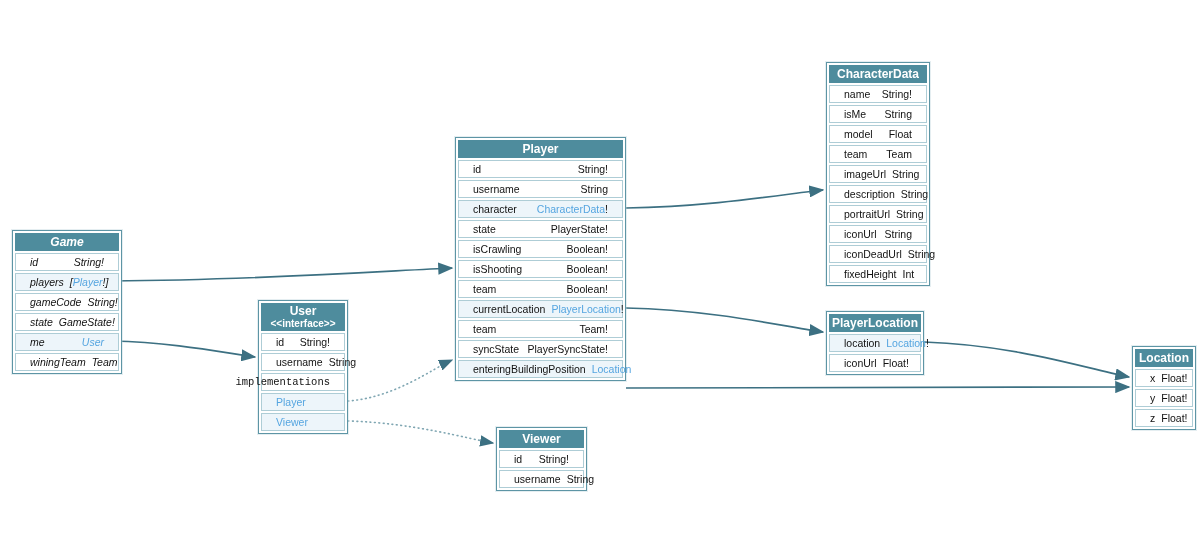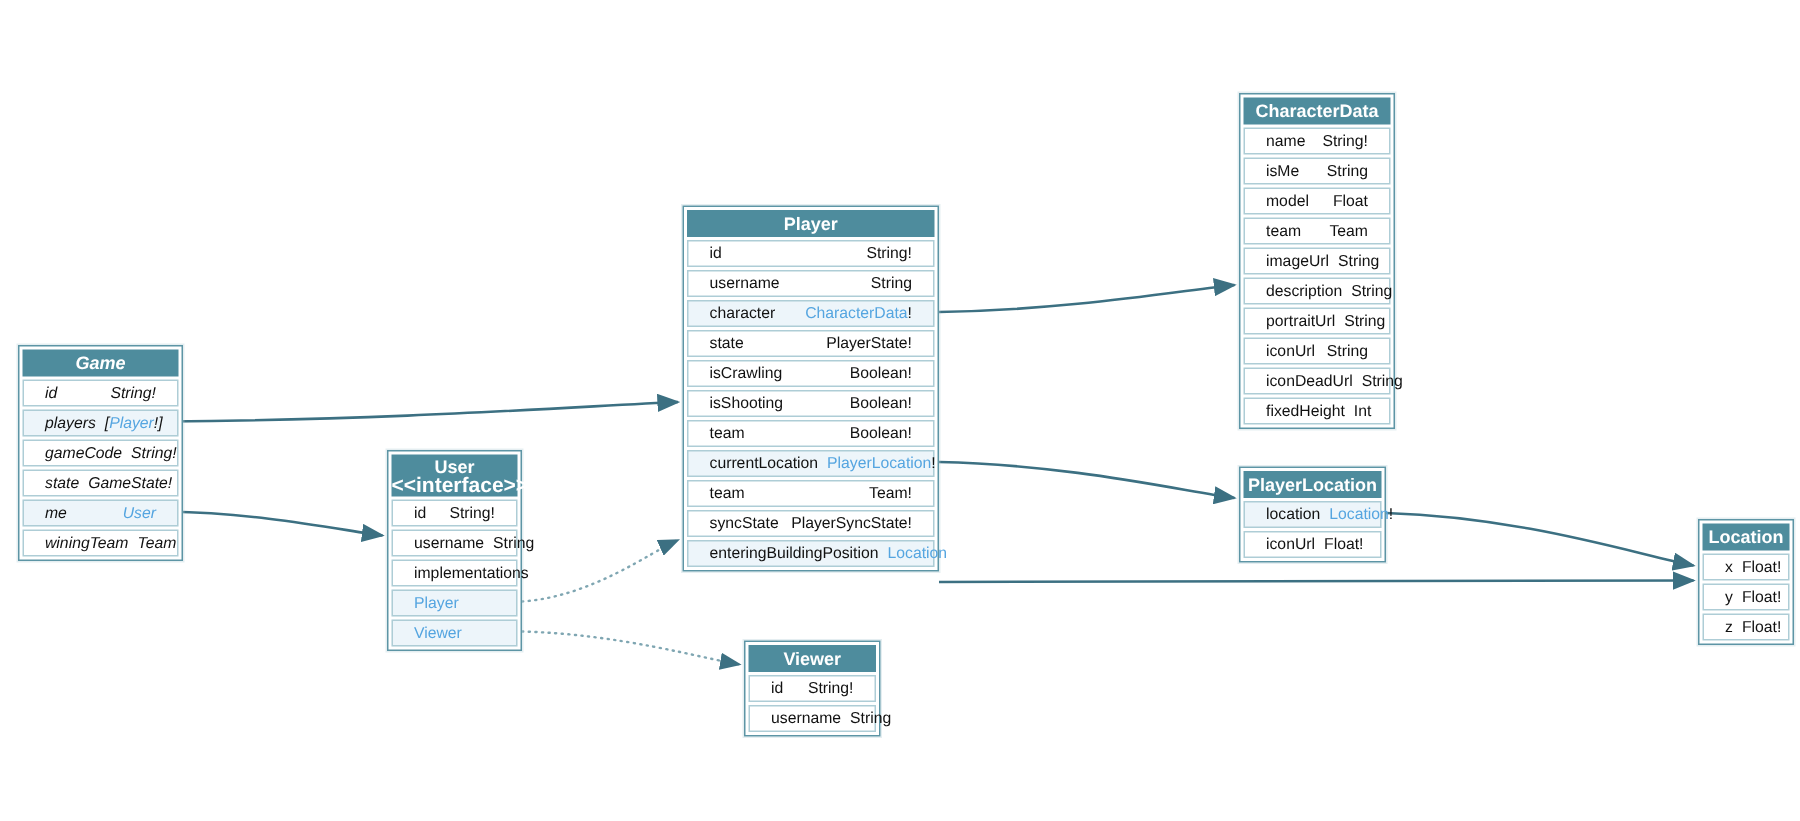--- a/index.html
+++ b/index.html
@@ -36,40 +36,40 @@
     line-height: 18px;
     cursor: default;
   }
   .ehead.two {
     height: 28px;
     line-height: 14px;
     padding-top: 1px;
   }
   .ehead .sub {
     display: block;
-    font-size: 14px;
+    font-size: 10px;
     line-height: 11px;
     font-weight: bold;
   }
   .erow {
     box-sizing: border-box;
     display: flex;
     justify-content: space-between;
     align-items: center;
     height: 18px;
     margin-top: 2px;
     border: 1px solid var(--cell-border, #aecdd6);
     padding: 0 14px;
     font-size: 10.5px;
     color: var(--text, #111111);
     background: var(--row-bg, #ffffff);
     white-space: nowrap;
   }
   .erow.hl { background: var(--row-hl, #edf5fa); }
-  .erow.center { justify-content: flex-start; }
+  .erow.center { justify-content: flex-end; font-family: Liberation Mono, monospace; }
   .fname { color: var(--text, #111111); }
   .ftype { color: var(--text, #111111); text-align: left; margin-left: 6px; }
   .tlink { color: var(--link, #55a5e0); cursor: pointer; }
   .fname.tlink { margin-left: 0; }
 </style>
 </head>
 <body>
 
 <div class="canvas" id="canvas" style="--bg: #ffffff; --header-bg: #4e8c9d; --header-text: #ffffff; --outer-border: #5d95a5; --cell-border: #aecdd6; --row-bg: #ffffff; --row-hl: #edf5fa; --text: #111111; --link: #55a5e0;">
   <svg class="edges" id="edges">

